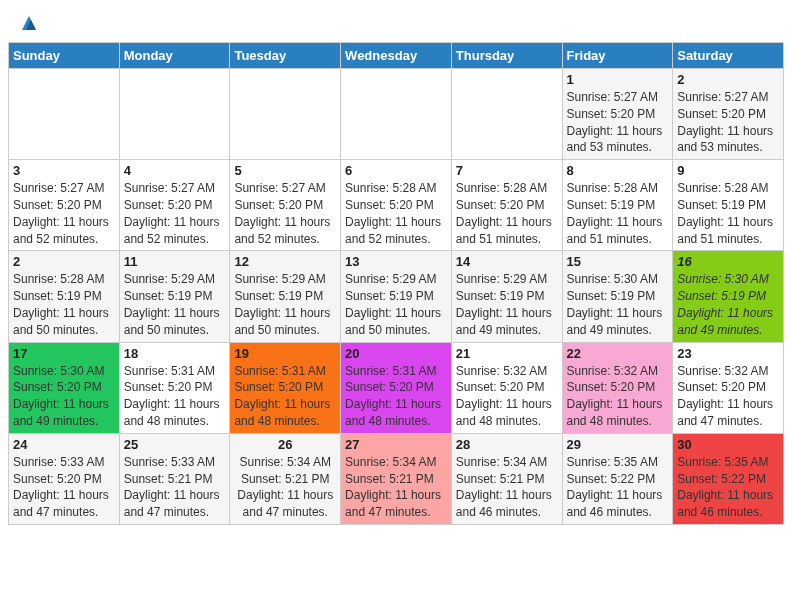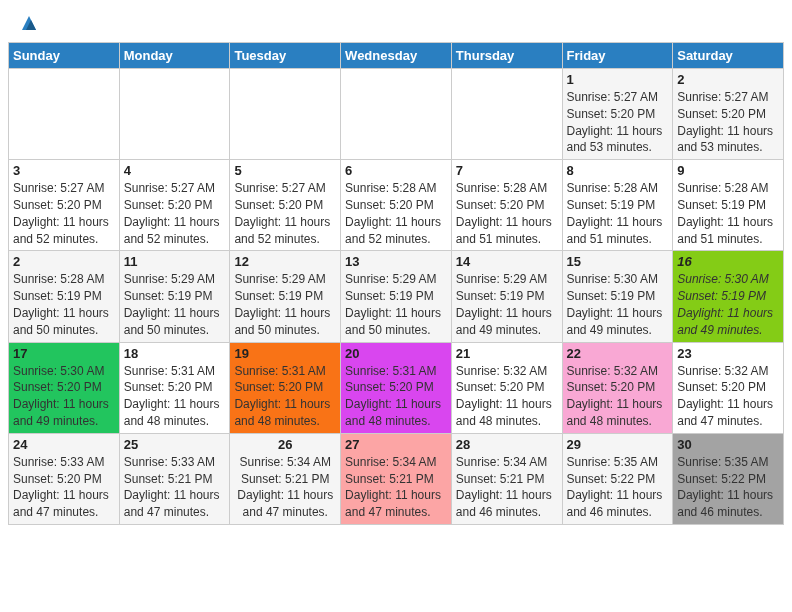--- a/index.html
+++ b/index.html
@@ -237,21 +237,21 @@
           <div class="day-info">Sunrise: 5:34 AM
 Sunset: 5:21 PM
 Daylight: 11 hours and 46 minutes.</div>
         </td>
         <td style="background: rgb(245, 245, 245);">
           <span class="day-num">29</span>
           <div class="day-info">Sunrise: 5:35 AM
 Sunset: 5:22 PM
 Daylight: 11 hours and 46 minutes.</div>
         </td>
-        <td style="background: #a3a3a3; margin-top: 21px;">
+        <td style="background: #ef4444; margin-top: 21px;">
           <span class="day-num">30</span>
           <div class="day-info">Sunrise: 5:35 AM
 Sunset: 5:22 PM
 Daylight: 11 hours and 46 minutes.</div>
         </td>
       </tr>
     </tbody>
 </table>
 
 </body></html>

